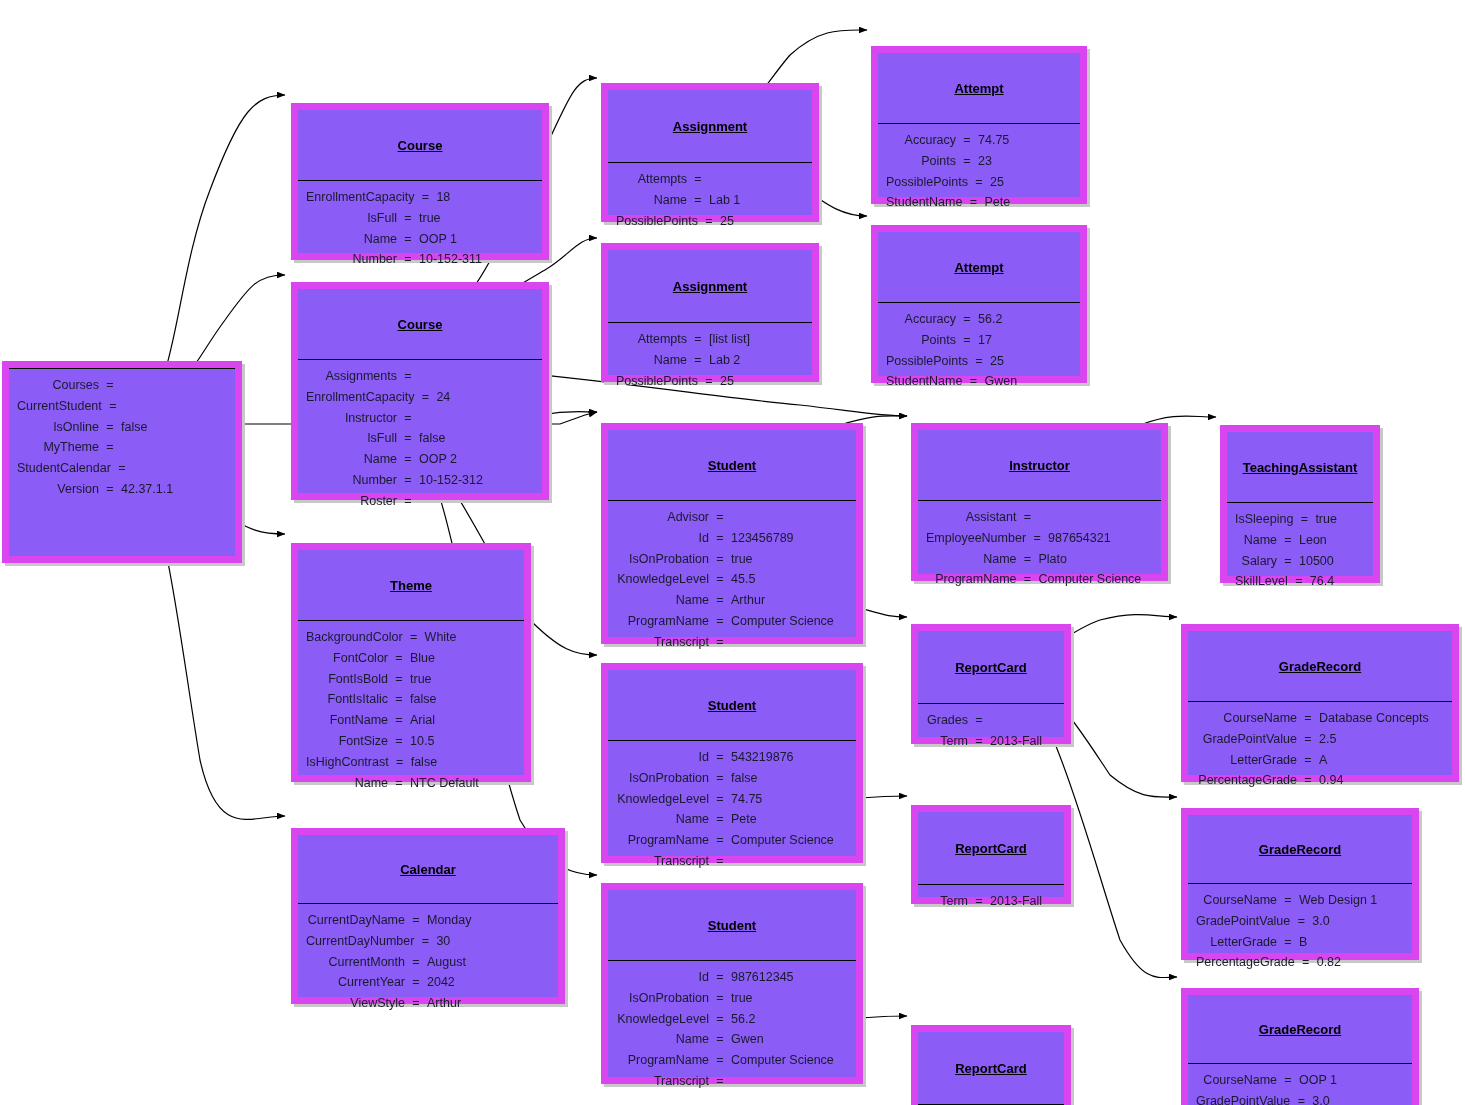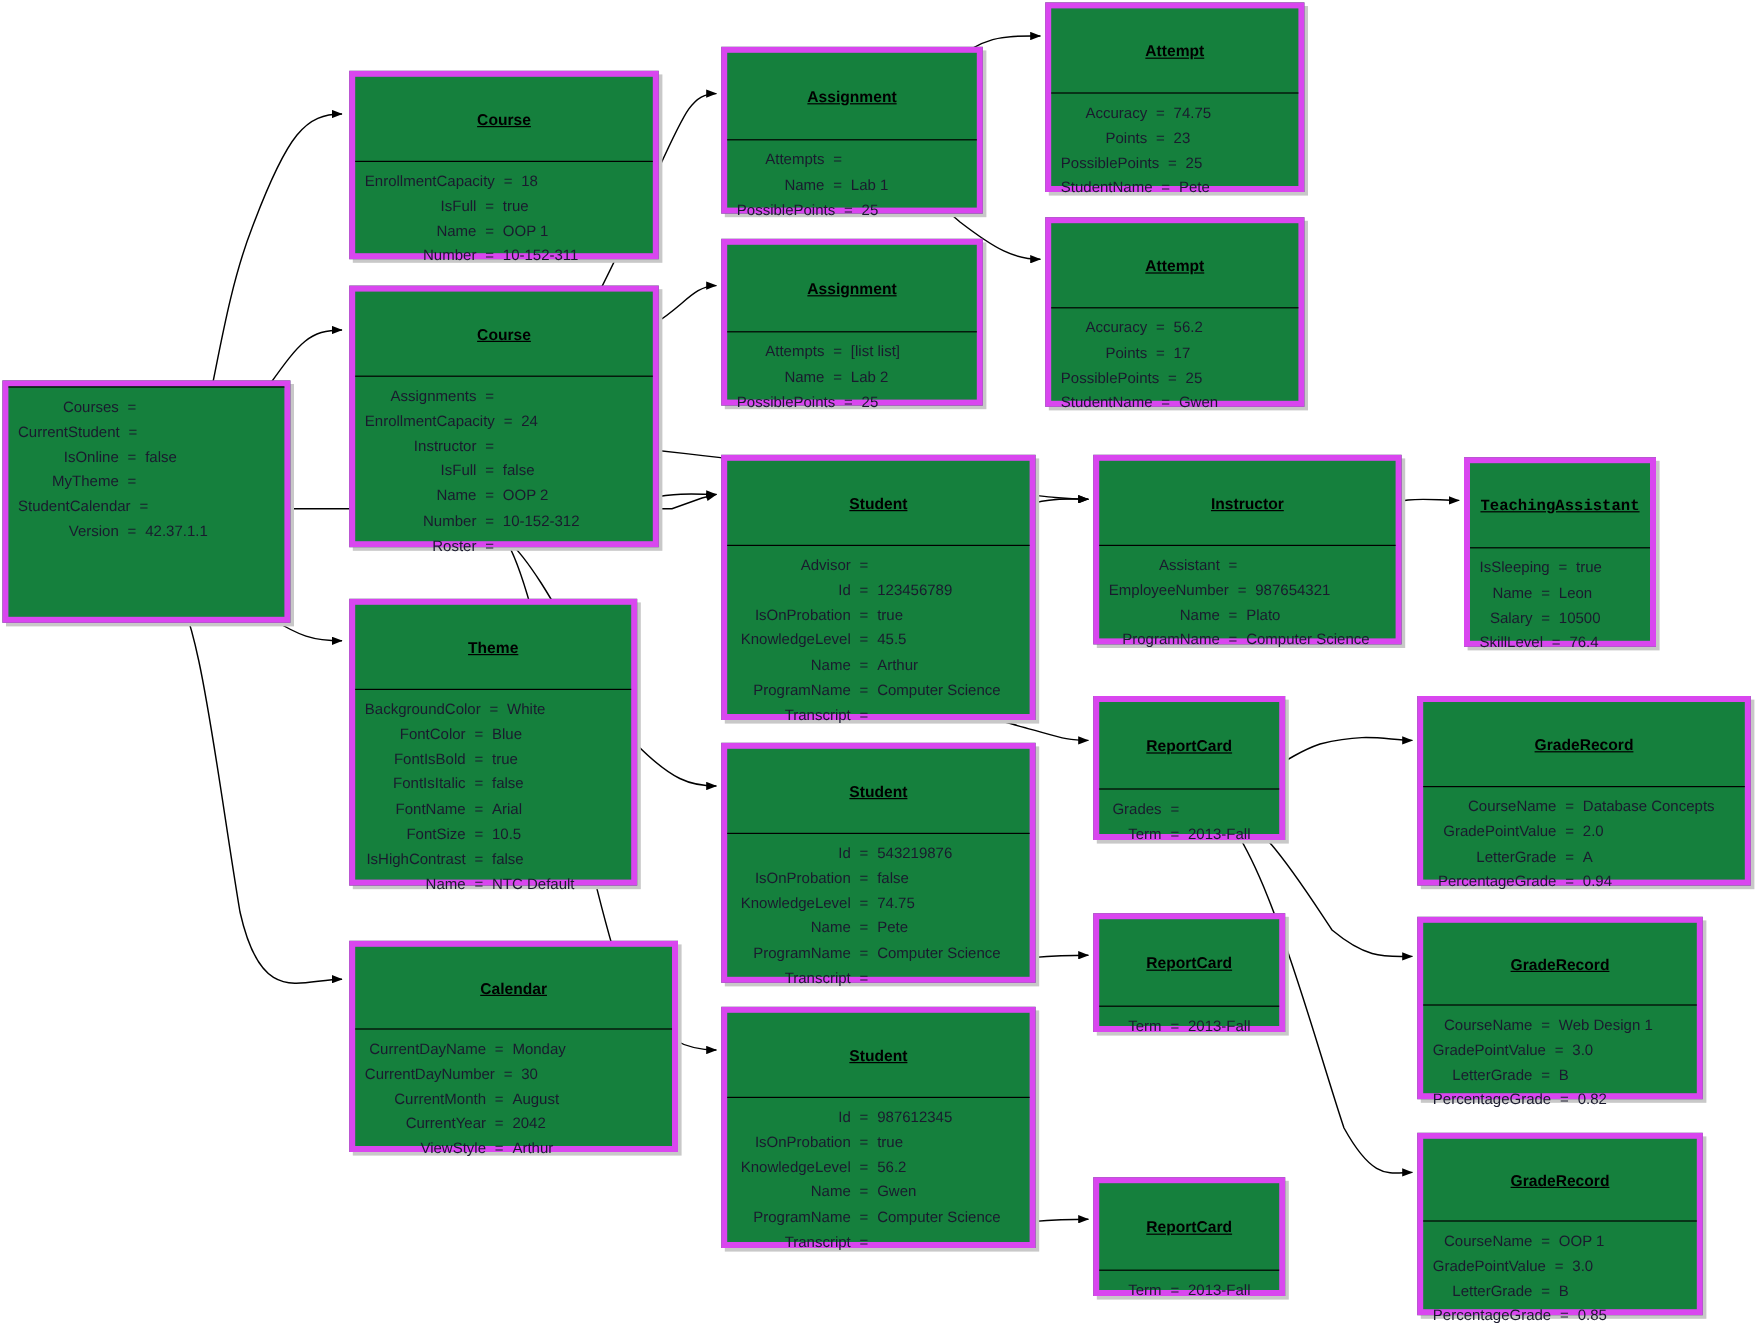--- a/index.html
+++ b/index.html
@@ -19,24 +19,25 @@
     position: absolute;
     left: 0; top: 0;
     width: 1465px;
     height: 1105px;
     pointer-events: none;
     z-index: 1;
   }
   .obj {
     position: absolute;
     box-sizing: border-box;
-    border: 5px solid #d946ef;
-    background: #15803d;
+    border: 7px solid #d946ef;
+    background: #8b5cf6;
     box-shadow: 3px 3px 0 0 #c8c8c8;
     z-index: 2;
+    margin-top: 44px;
   }
   .obj-title {
     text-align: center;
     font-size: 13px;
     font-weight: bold;
     color: #000000;
     text-decoration: underline;
     padding: 0;
     display: flex;
     align-items: center;
@@ -359,21 +360,21 @@
             <span class="attr-val">Plato</span>
           </div>
           <div class="attr-row">
             <span class="attr-name">ProgramName</span>
             <span class="attr-eq">=</span>
             <span class="attr-val">Computer Science</span>
           </div>
         </div>
       </div>
       <div class="obj" style="left: 1220px; top: 381px; width: 160px; height: 158px;">
-        <div class="obj-title" style="height: 70px; font-family: Liberation Mono, monospace;">TeachingAssistant</div>
+        <div class="obj-title" style="height: 70px;">TeachingAssistant</div>
         <div class="obj-attrs">
           <div class="attr-row">
             <span class="attr-name">IsSleeping</span>
             <span class="attr-eq">=</span>
             <span class="attr-val">true</span>
           </div>
           <div class="attr-row">
             <span class="attr-name">Name</span>
             <span class="attr-eq">=</span>
             <span class="attr-val">Leon</span>
@@ -489,21 +490,21 @@
         <div class="obj-title" style="height: 70px;">GradeRecord</div>
         <div class="obj-attrs">
           <div class="attr-row">
             <span class="attr-name">CourseName</span>
             <span class="attr-eq">=</span>
             <span class="attr-val">Database Concepts</span>
           </div>
           <div class="attr-row">
             <span class="attr-name">GradePointValue</span>
             <span class="attr-eq">=</span>
-            <span class="attr-val">2.0</span>
+            <span class="attr-val">2.5</span>
           </div>
           <div class="attr-row">
             <span class="attr-name">LetterGrade</span>
             <span class="attr-eq">=</span>
             <span class="attr-val">A</span>
           </div>
           <div class="attr-row">
             <span class="attr-name">PercentageGrade</span>
             <span class="attr-eq">=</span>
             <span class="attr-val">0.94</span>

